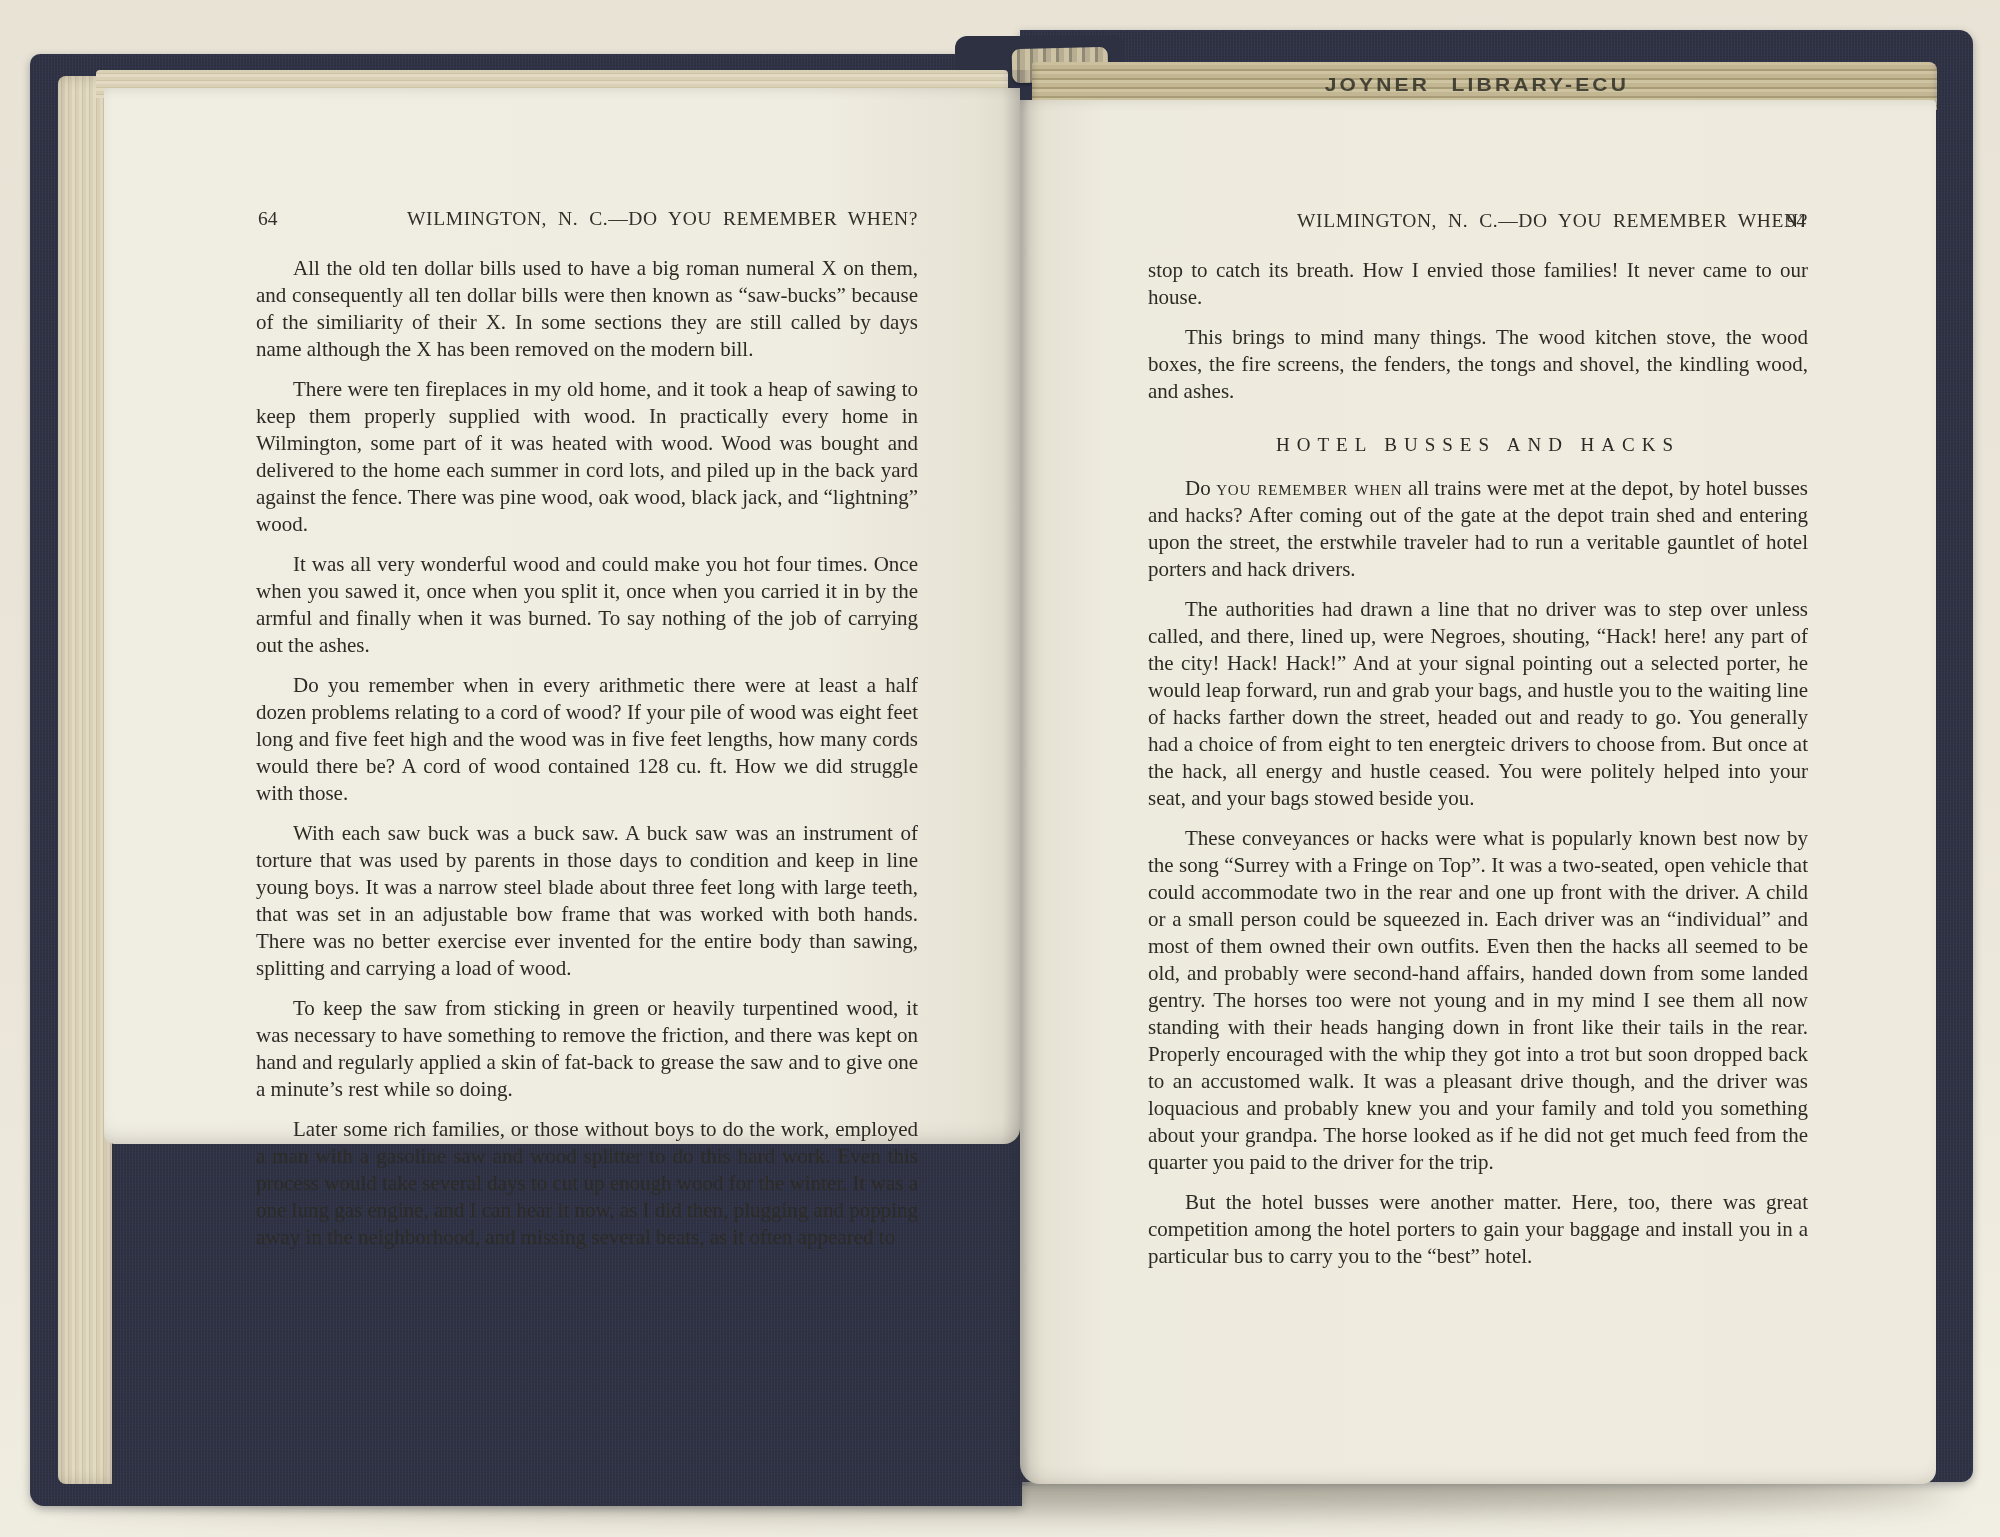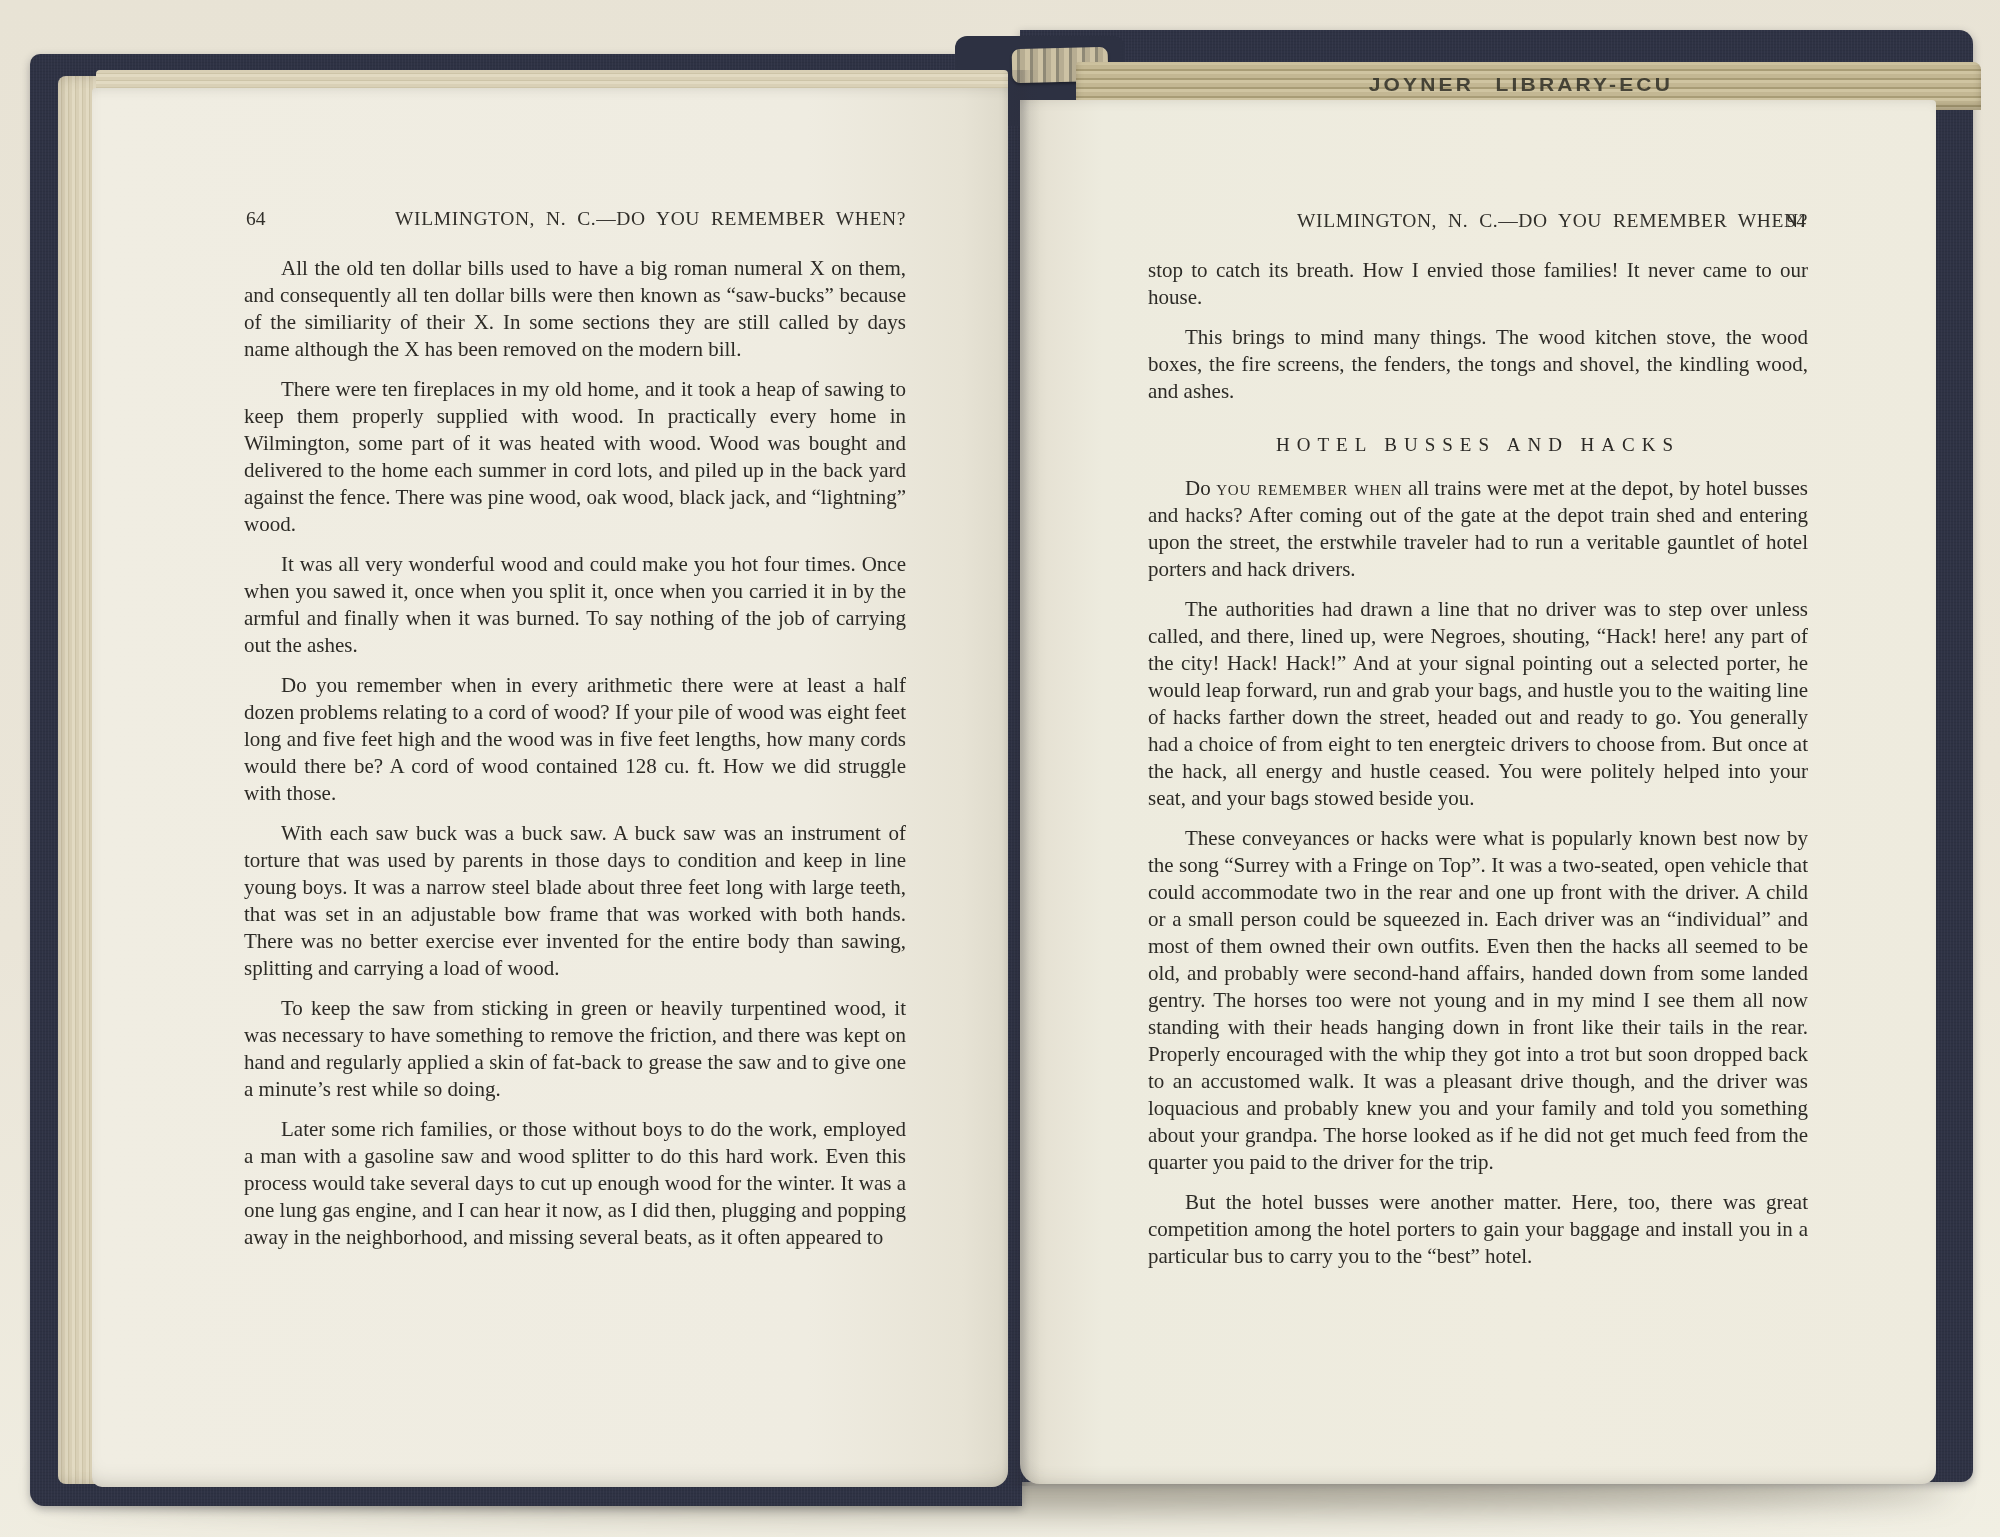--- a/index.html
+++ b/index.html
@@ -33,33 +33,33 @@
   .edges-left-side {
     position:absolute; left:58px; top:76px; width:54px; height:1408px; border-radius:8px 0 0 8px;
     background:repeating-linear-gradient(90deg,#e2dac2 0 3px,#cdc4a8 3px 4px,#d9d0b6 4px 7px);
     box-shadow:inset 0 0 14px rgba(90,80,60,0.28);
   }
   .edges-left-top {
     position:absolute; left:96px; top:70px; width:912px; height:28px; border-radius:4px 4px 0 0;
     background:repeating-linear-gradient(0deg,#e2dac2 0 3px,#cdc4a8 3px 4px,#d9d0b6 4px 7px);
   }
   .edges-right-top {
-    position:absolute; left:1076px; top:62px; width:905px; height:48px; border-radius:3px 8px 0 0;
+    position:absolute; left:1032px; top:62px; width:905px; height:48px; border-radius:3px 8px 0 0;
     background:repeating-linear-gradient(0deg,#cfc4a1 0 3px,#a89c76 3px 5px,#c3b793 5px 9px);
     box-shadow:inset 0 -4px 7px rgba(70,60,40,0.3);
   }
   .stamp {
     position:absolute; left:300px; top:11px; white-space:nowrap;
     font-family:"Liberation Sans", sans-serif; font-weight:bold; font-size:20px;
     letter-spacing:3px; word-spacing:12px; color:rgba(42,42,34,0.82);
     transform:scale(1.05,0.95); filter:blur(0.3px);
   }
   .page { position:absolute; }
   .page-left {
-    left:92px; top:88px; width:916px; height:1399px; border-radius:4px 0 16px 10px;
+    left:104px; top:88px; width:916px; height:1056px; border-radius:4px 0 16px 10px;
     background:linear-gradient(90deg,#f0ede2 0%,#efece1 78%,#e7e3d5 95%,#ddd9ca 100%);
     box-shadow:inset 0 -14px 22px -16px rgba(70,62,48,0.35), inset 0 10px 14px -12px rgba(70,62,48,0.22);
   }
   .page-right {
     left:1020px; top:100px; width:916px; height:1384px; border-radius:0 4px 14px 20px;
     background:linear-gradient(90deg,#d7d3c4 0%,#e6e2d4 3%,#edebde 9%,#efecdf 55%,#eeebde 100%);
     box-shadow:inset 0 -12px 20px -15px rgba(70,62,48,0.3), inset 0 10px 14px -12px rgba(70,62,48,0.2);
   }
   .gutter-shadow {
     position:absolute; left:1002px; top:70px; width:38px; height:1416px; pointer-events:none;

